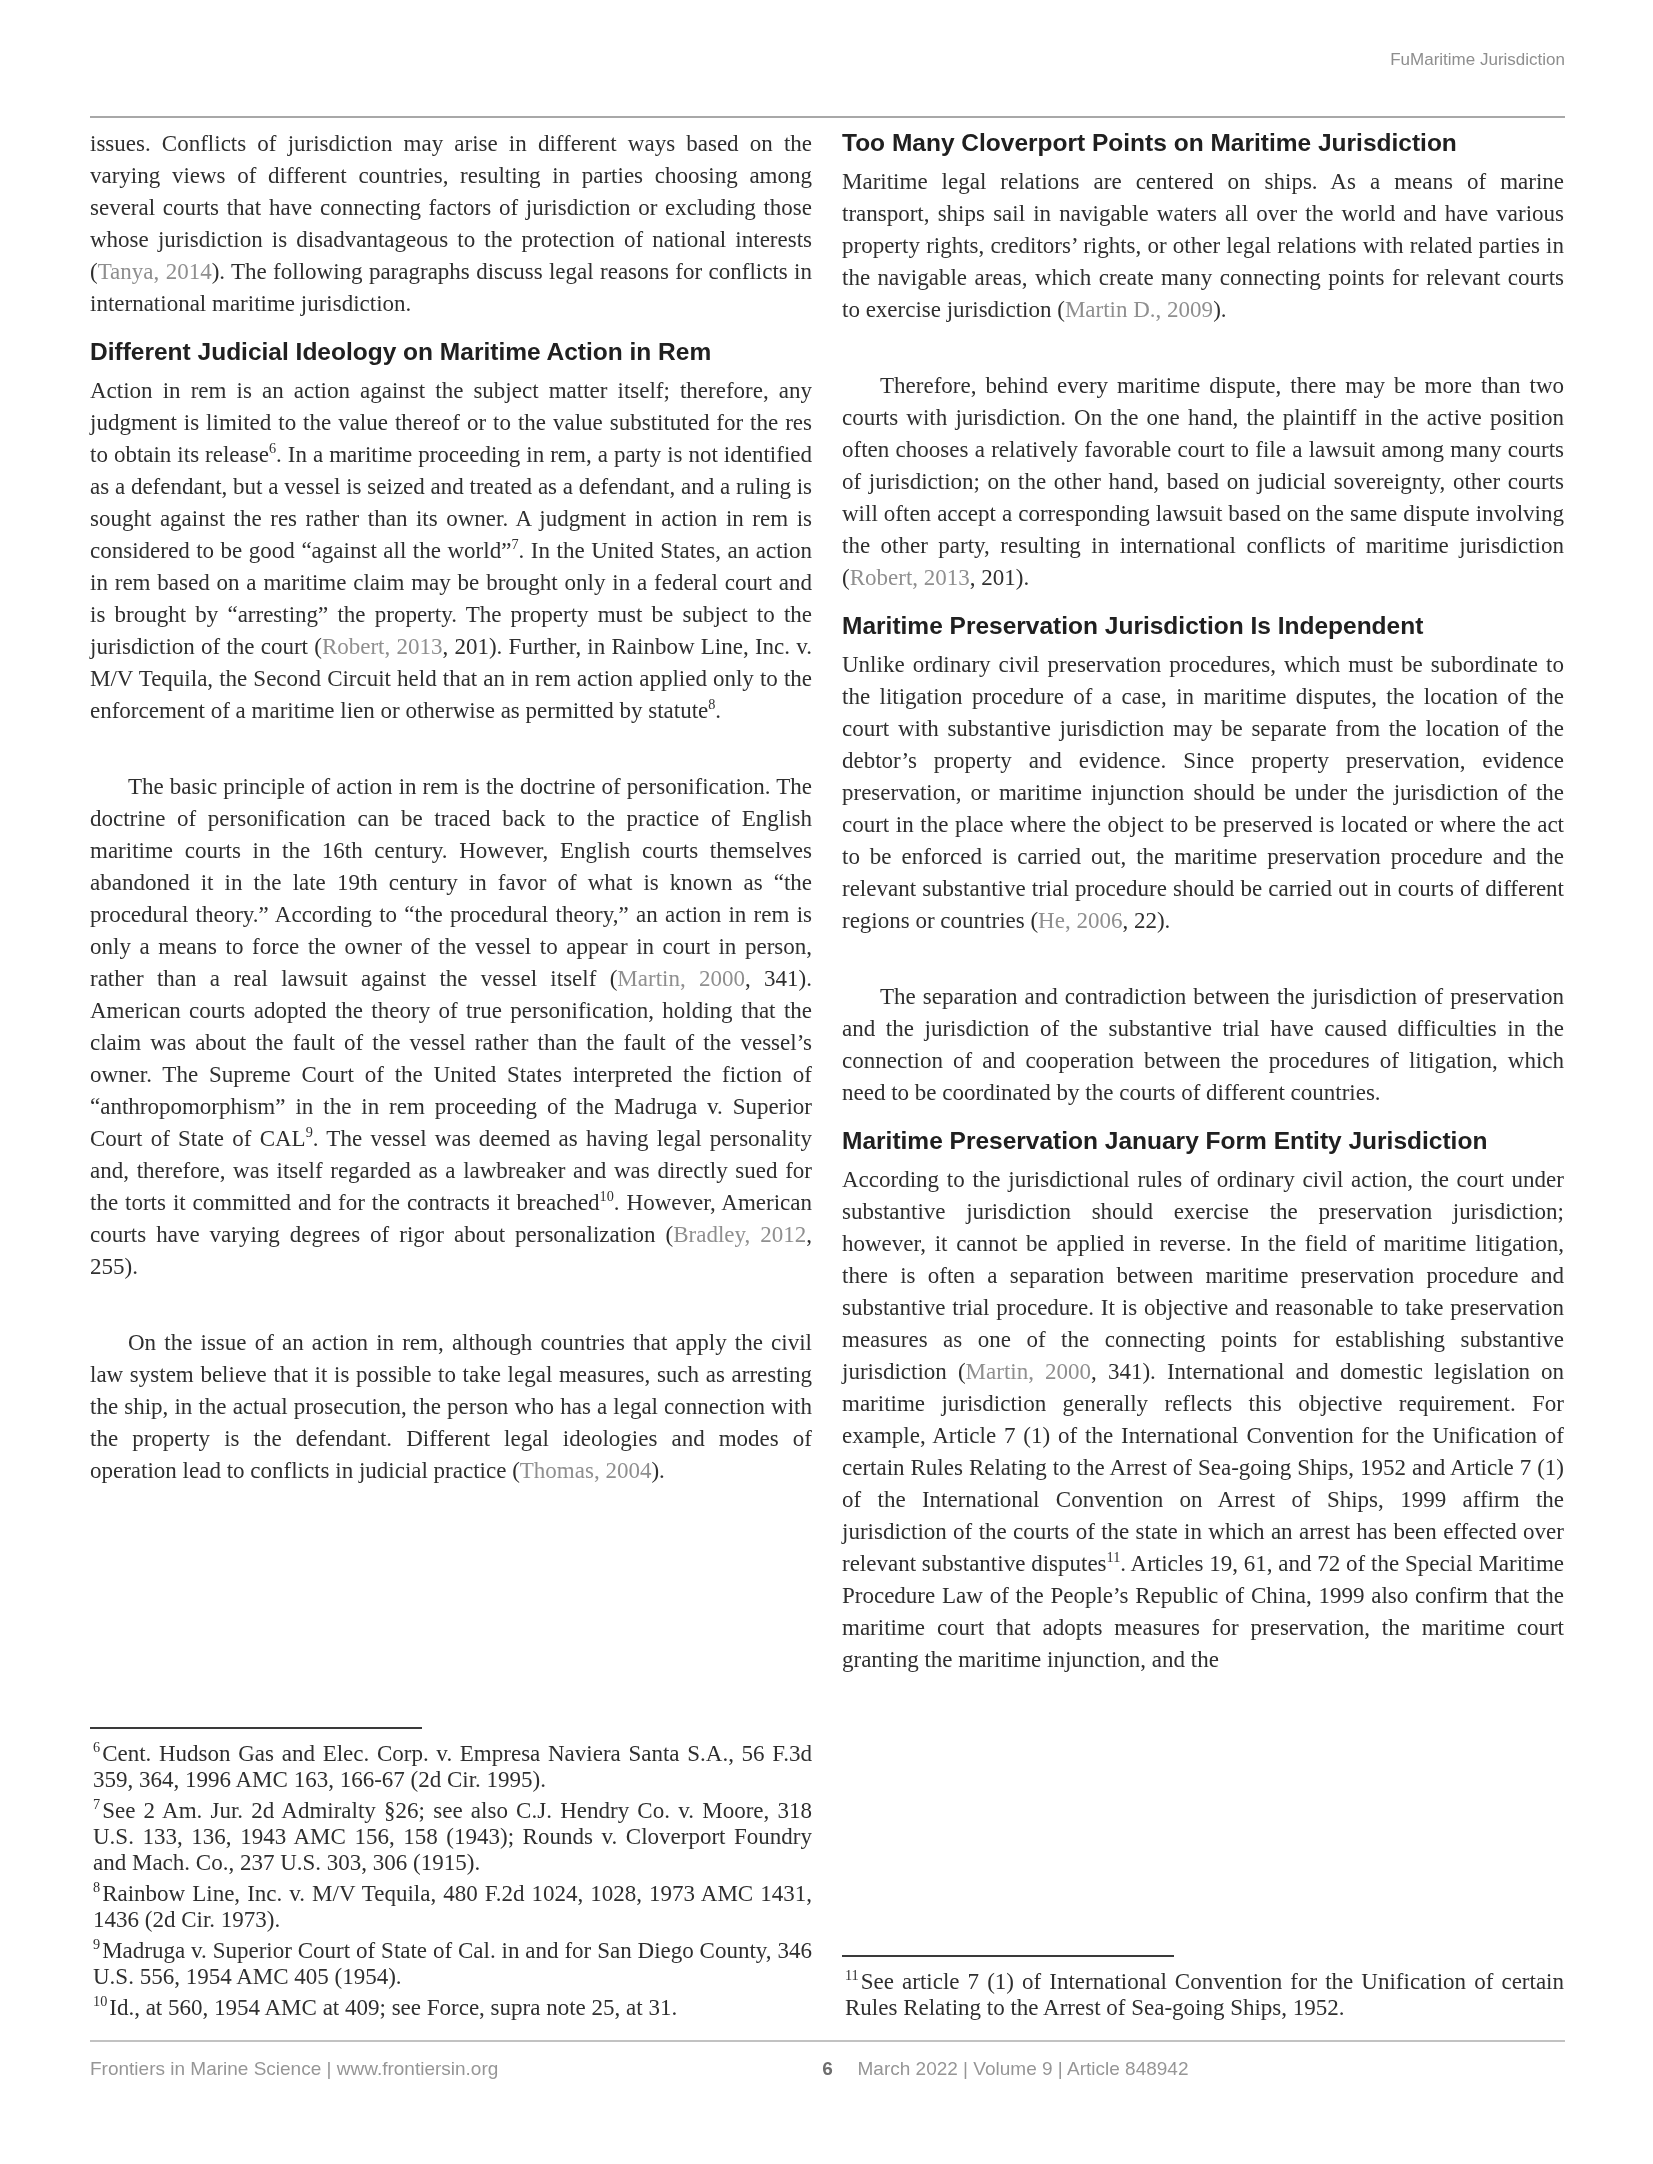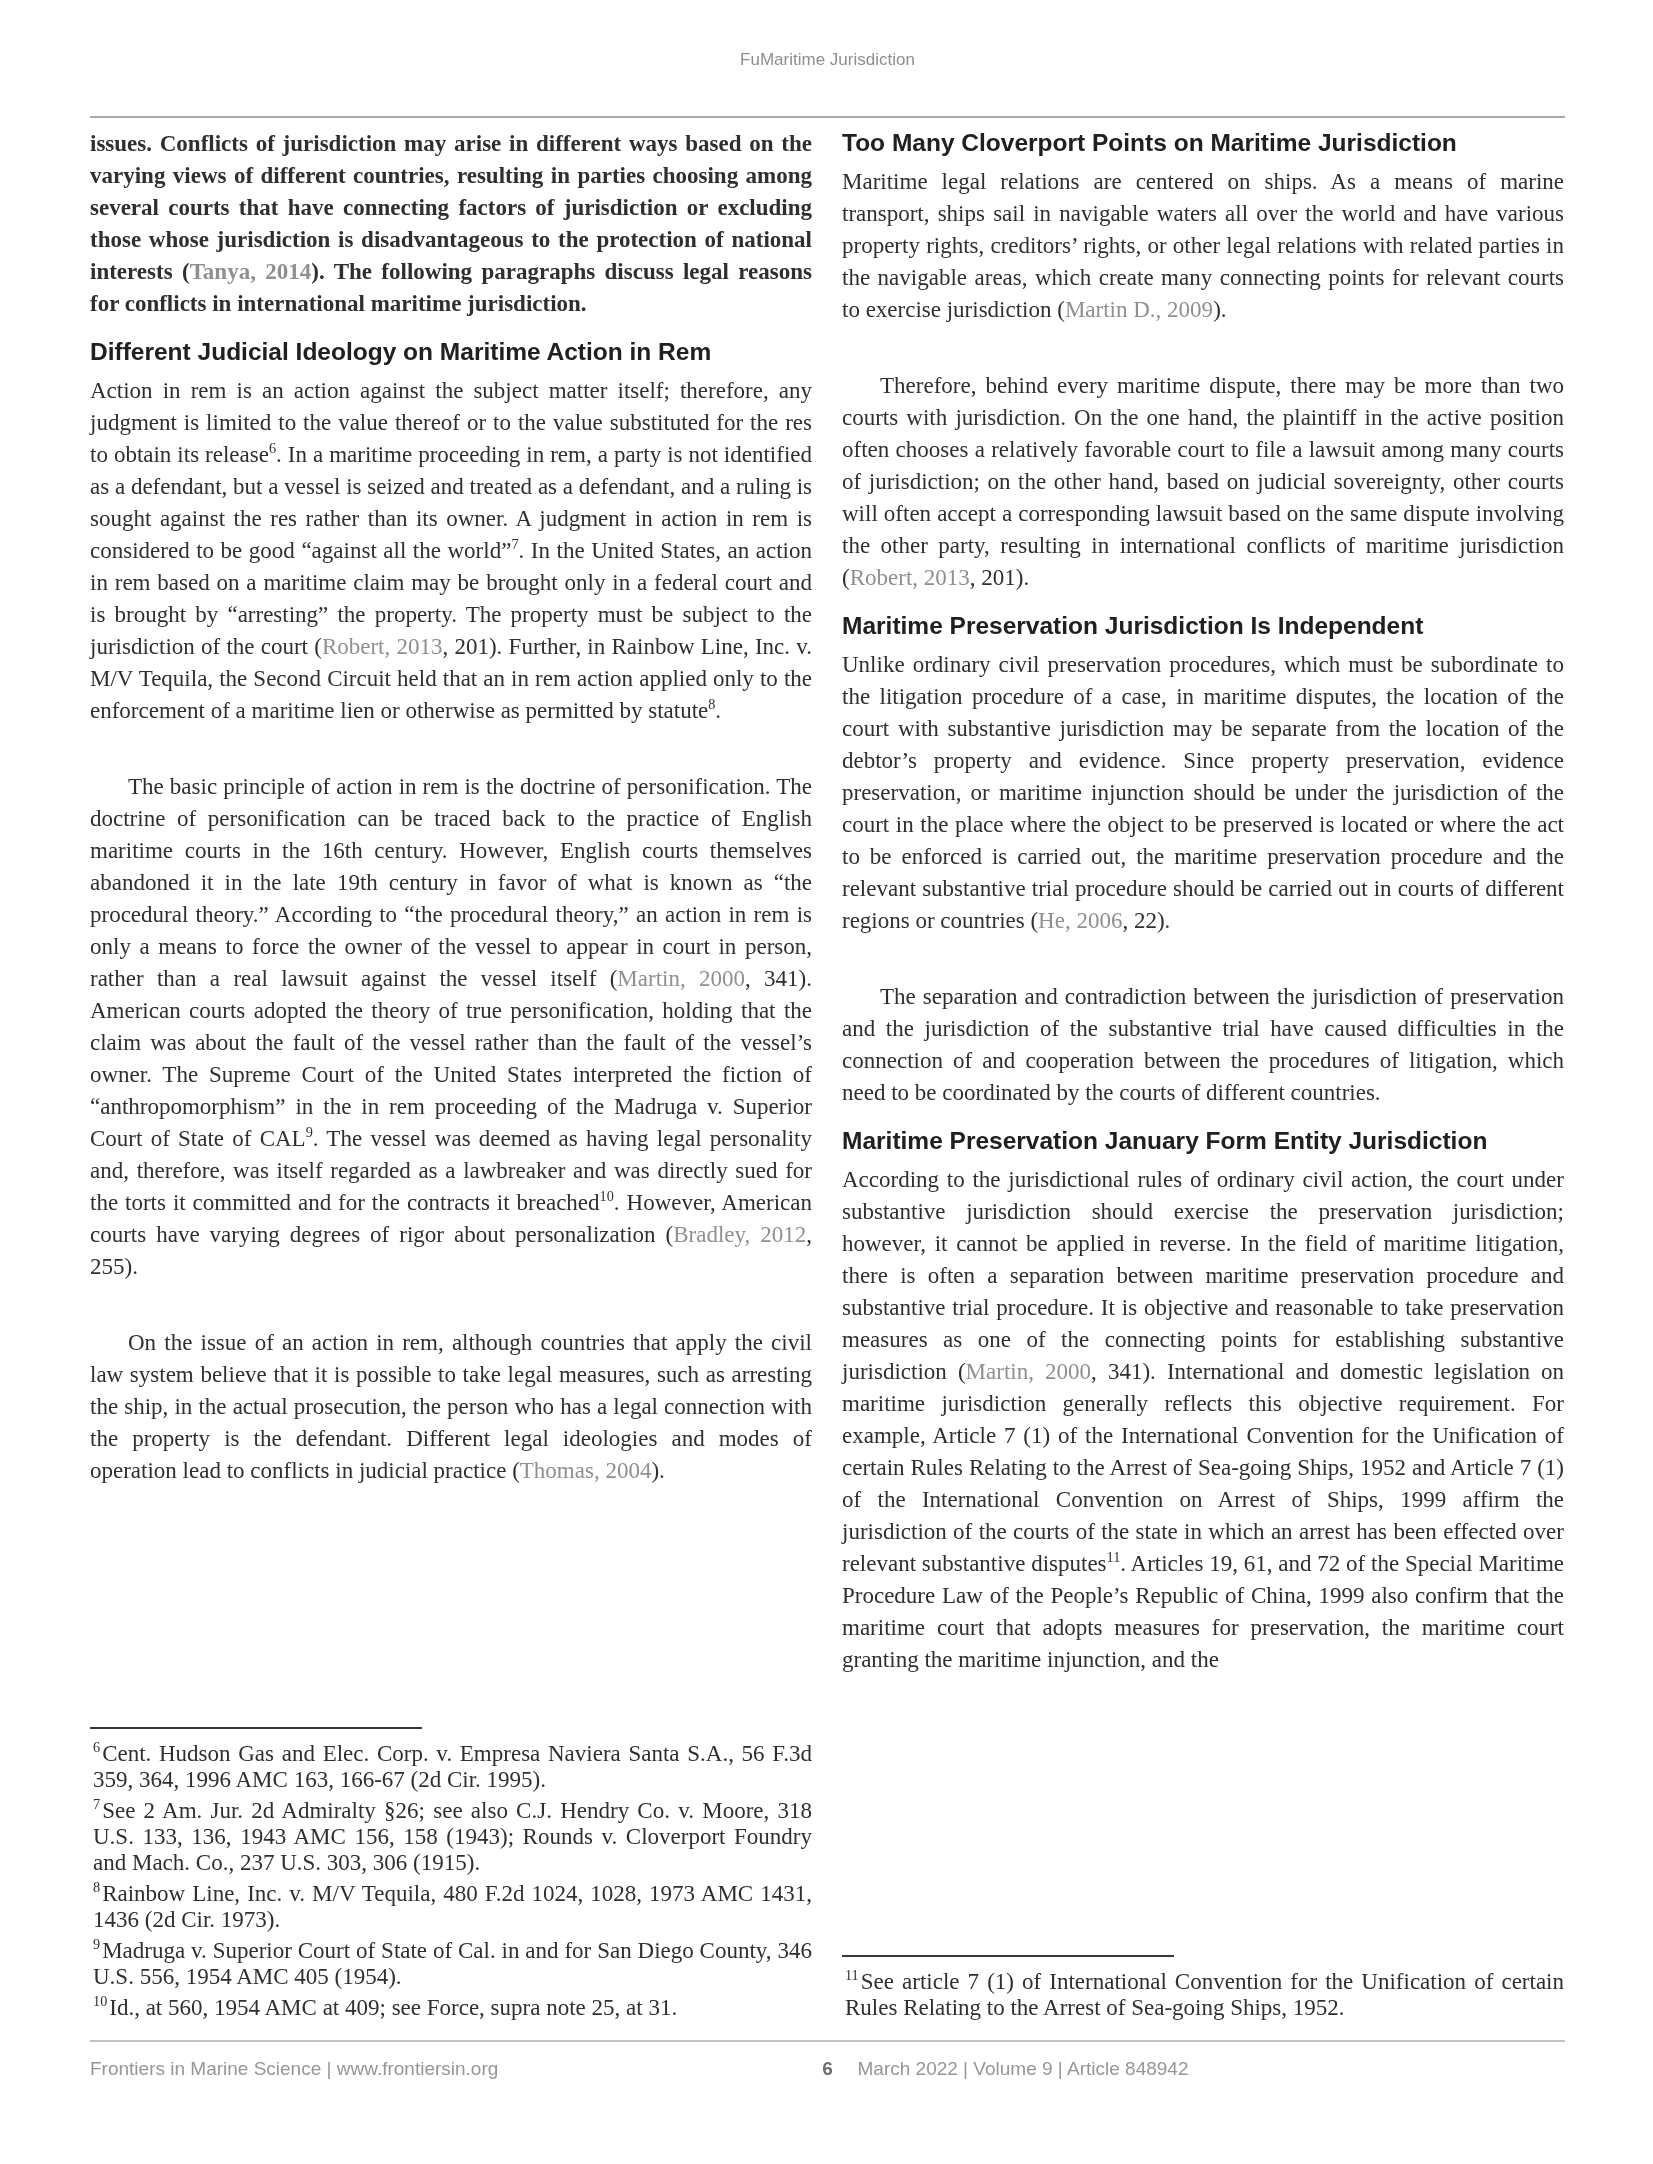--- a/index.html
+++ b/index.html
@@ -10,21 +10,21 @@
     background: #ffffff;
     font-family: "Liberation Serif", serif;
     color: #2f2f2f;
     overflow: hidden;
   }
   
   .running-head {
     position: absolute;
     top: 50px; left: 90px; right: 88px;
     display: flex;
-    justify-content: center;
+    justify-content: flex-end;
     font-family: "Liberation Sans", sans-serif;
     font-size: 17px;
     color: #8e8e8e;
   }
   .head-rule {
     position: absolute;
     top: 116px; left: 90px; right: 88px;
     border-top: 2px solid #a8a8a8;
   }
   
@@ -35,21 +35,21 @@
     display: flex;
     gap: 30px;
   }
   .column {
     width: 722px;
     height: 1898px;
     display: flex;
     flex-direction: column;
   }
   .col-body { width: 722px; }
-  .col-body > :first-child { margin-top: 0; font-weight: bold; }
+  .col-body > :first-child { margin-top: 0; }
   .para {
     margin: 0;
     font-size: 23px;
     line-height: 32px;
     text-align: justify;
   }
   .para.indent { text-indent: 38px; margin-top: 44px; }
   .section-heading {
     font-family: "Liberation Sans", sans-serif;
     font-size: 24.5px;

